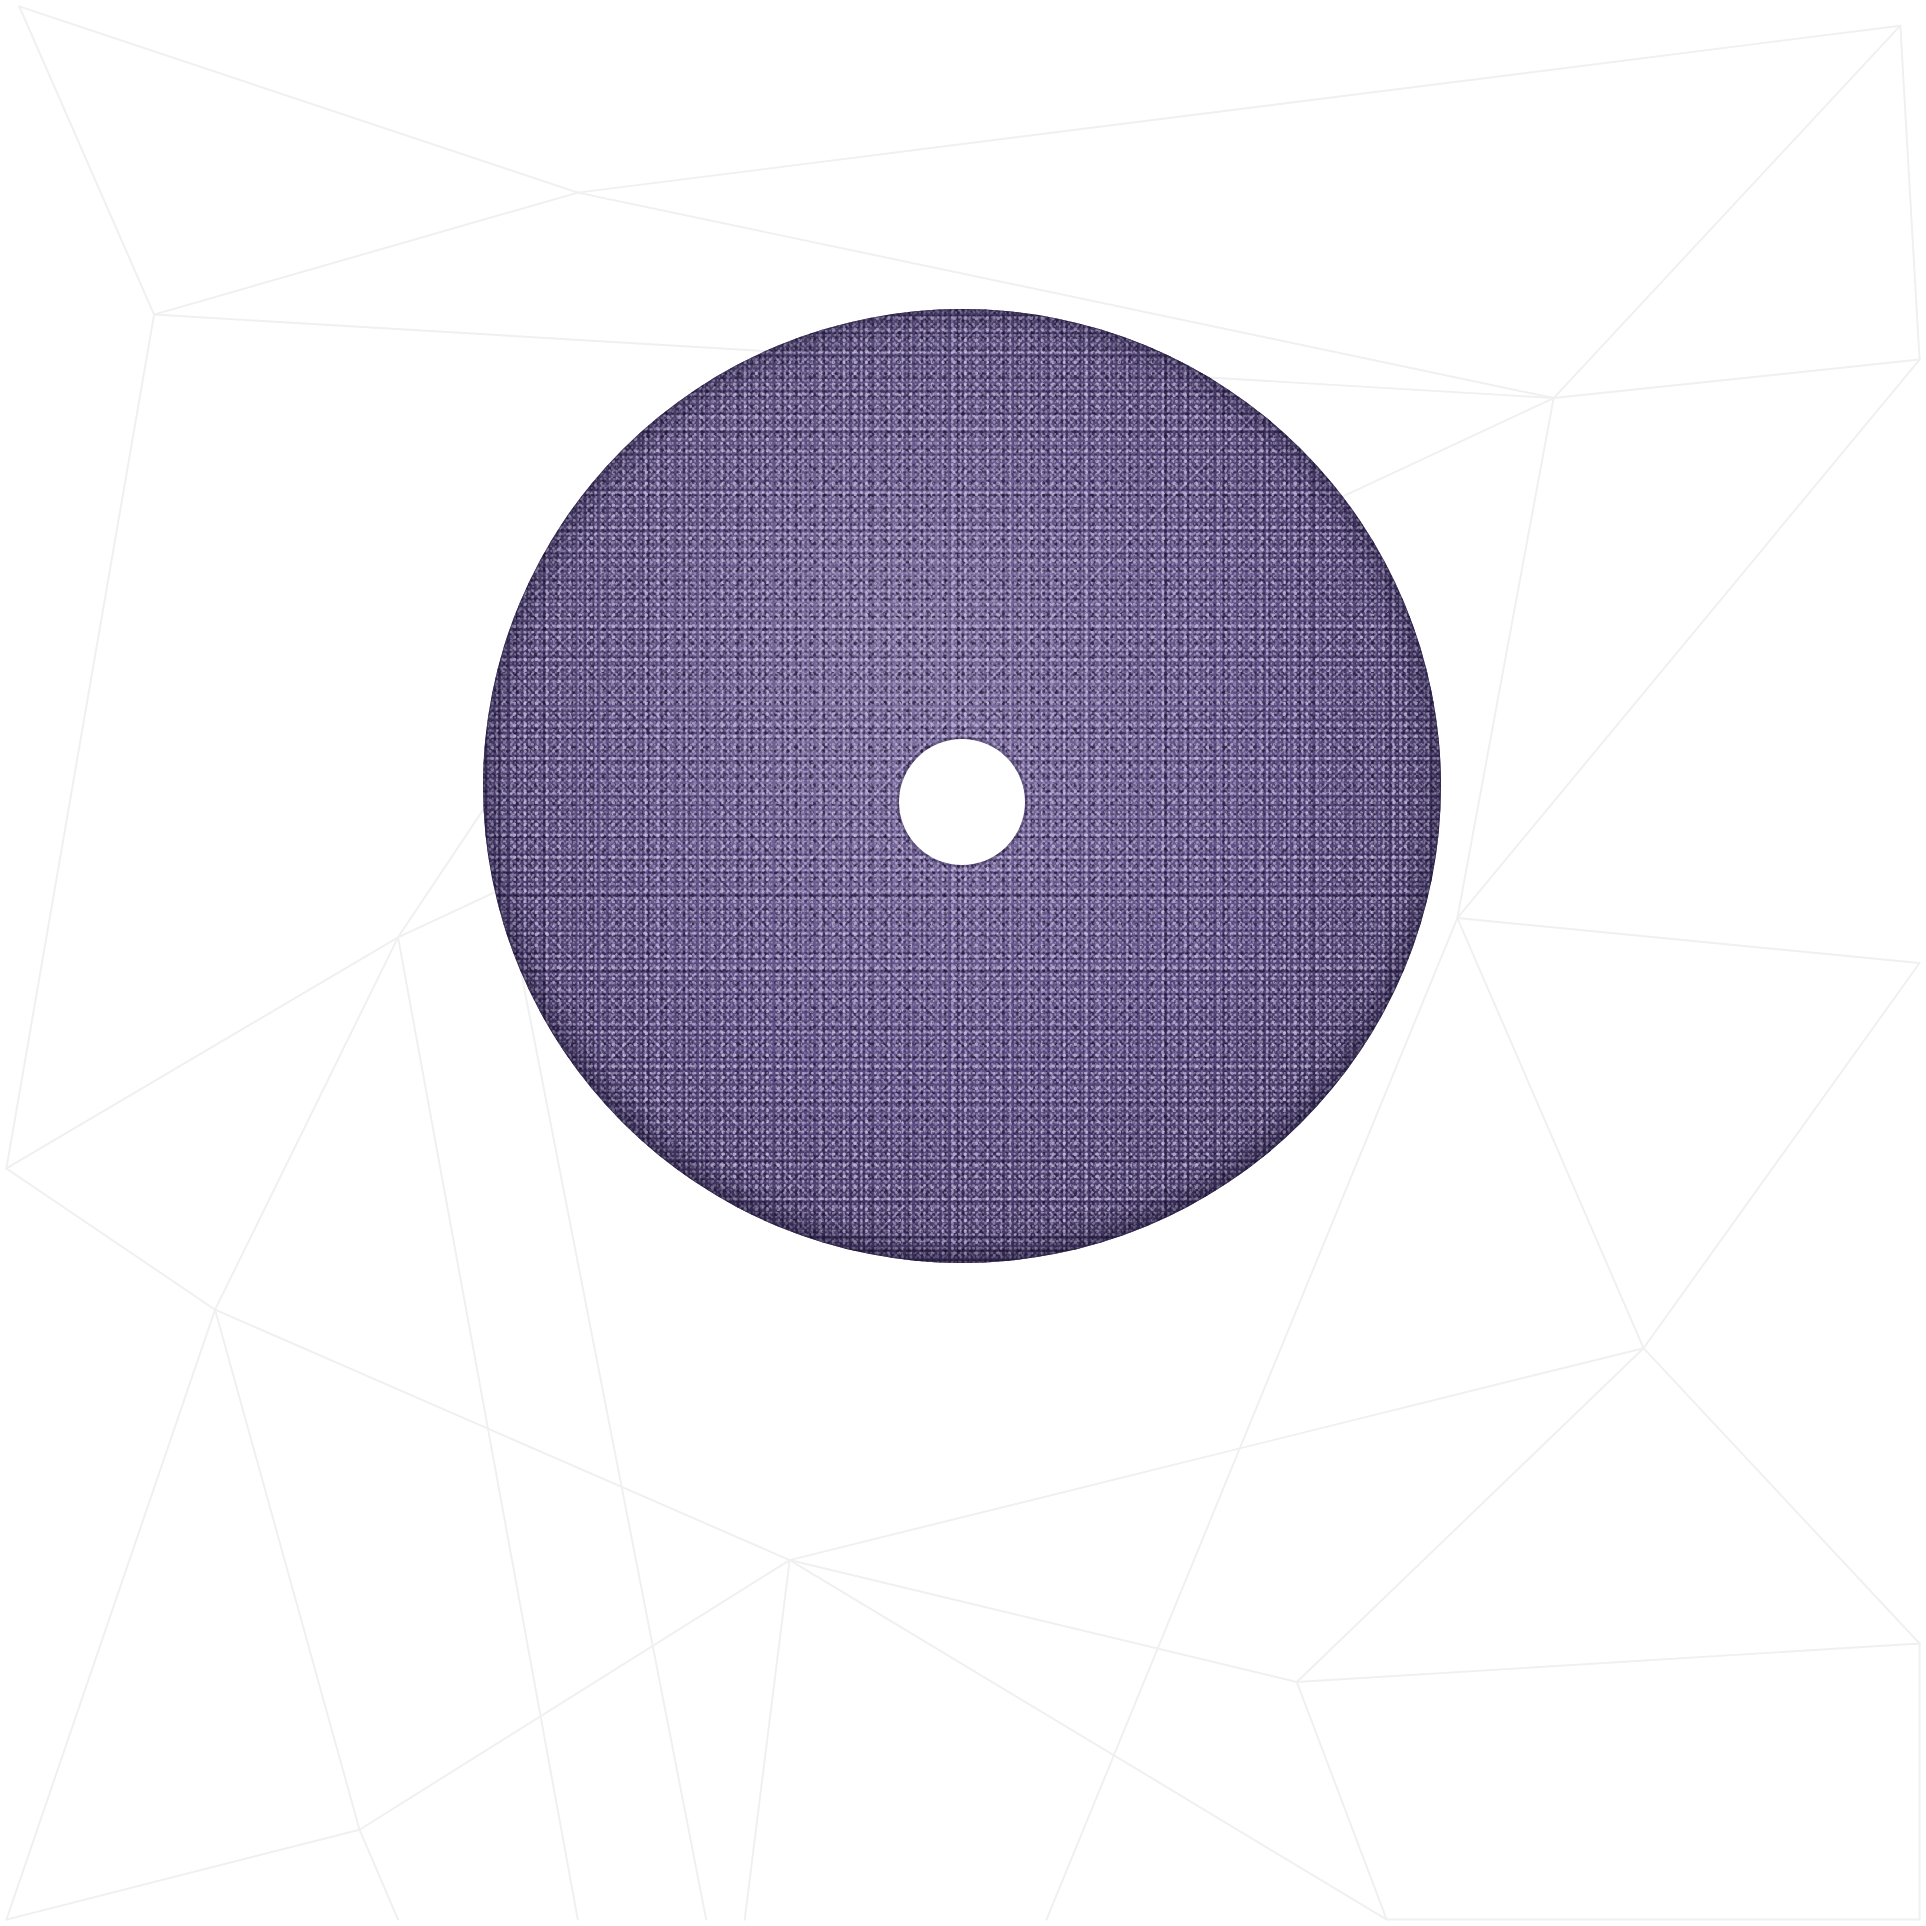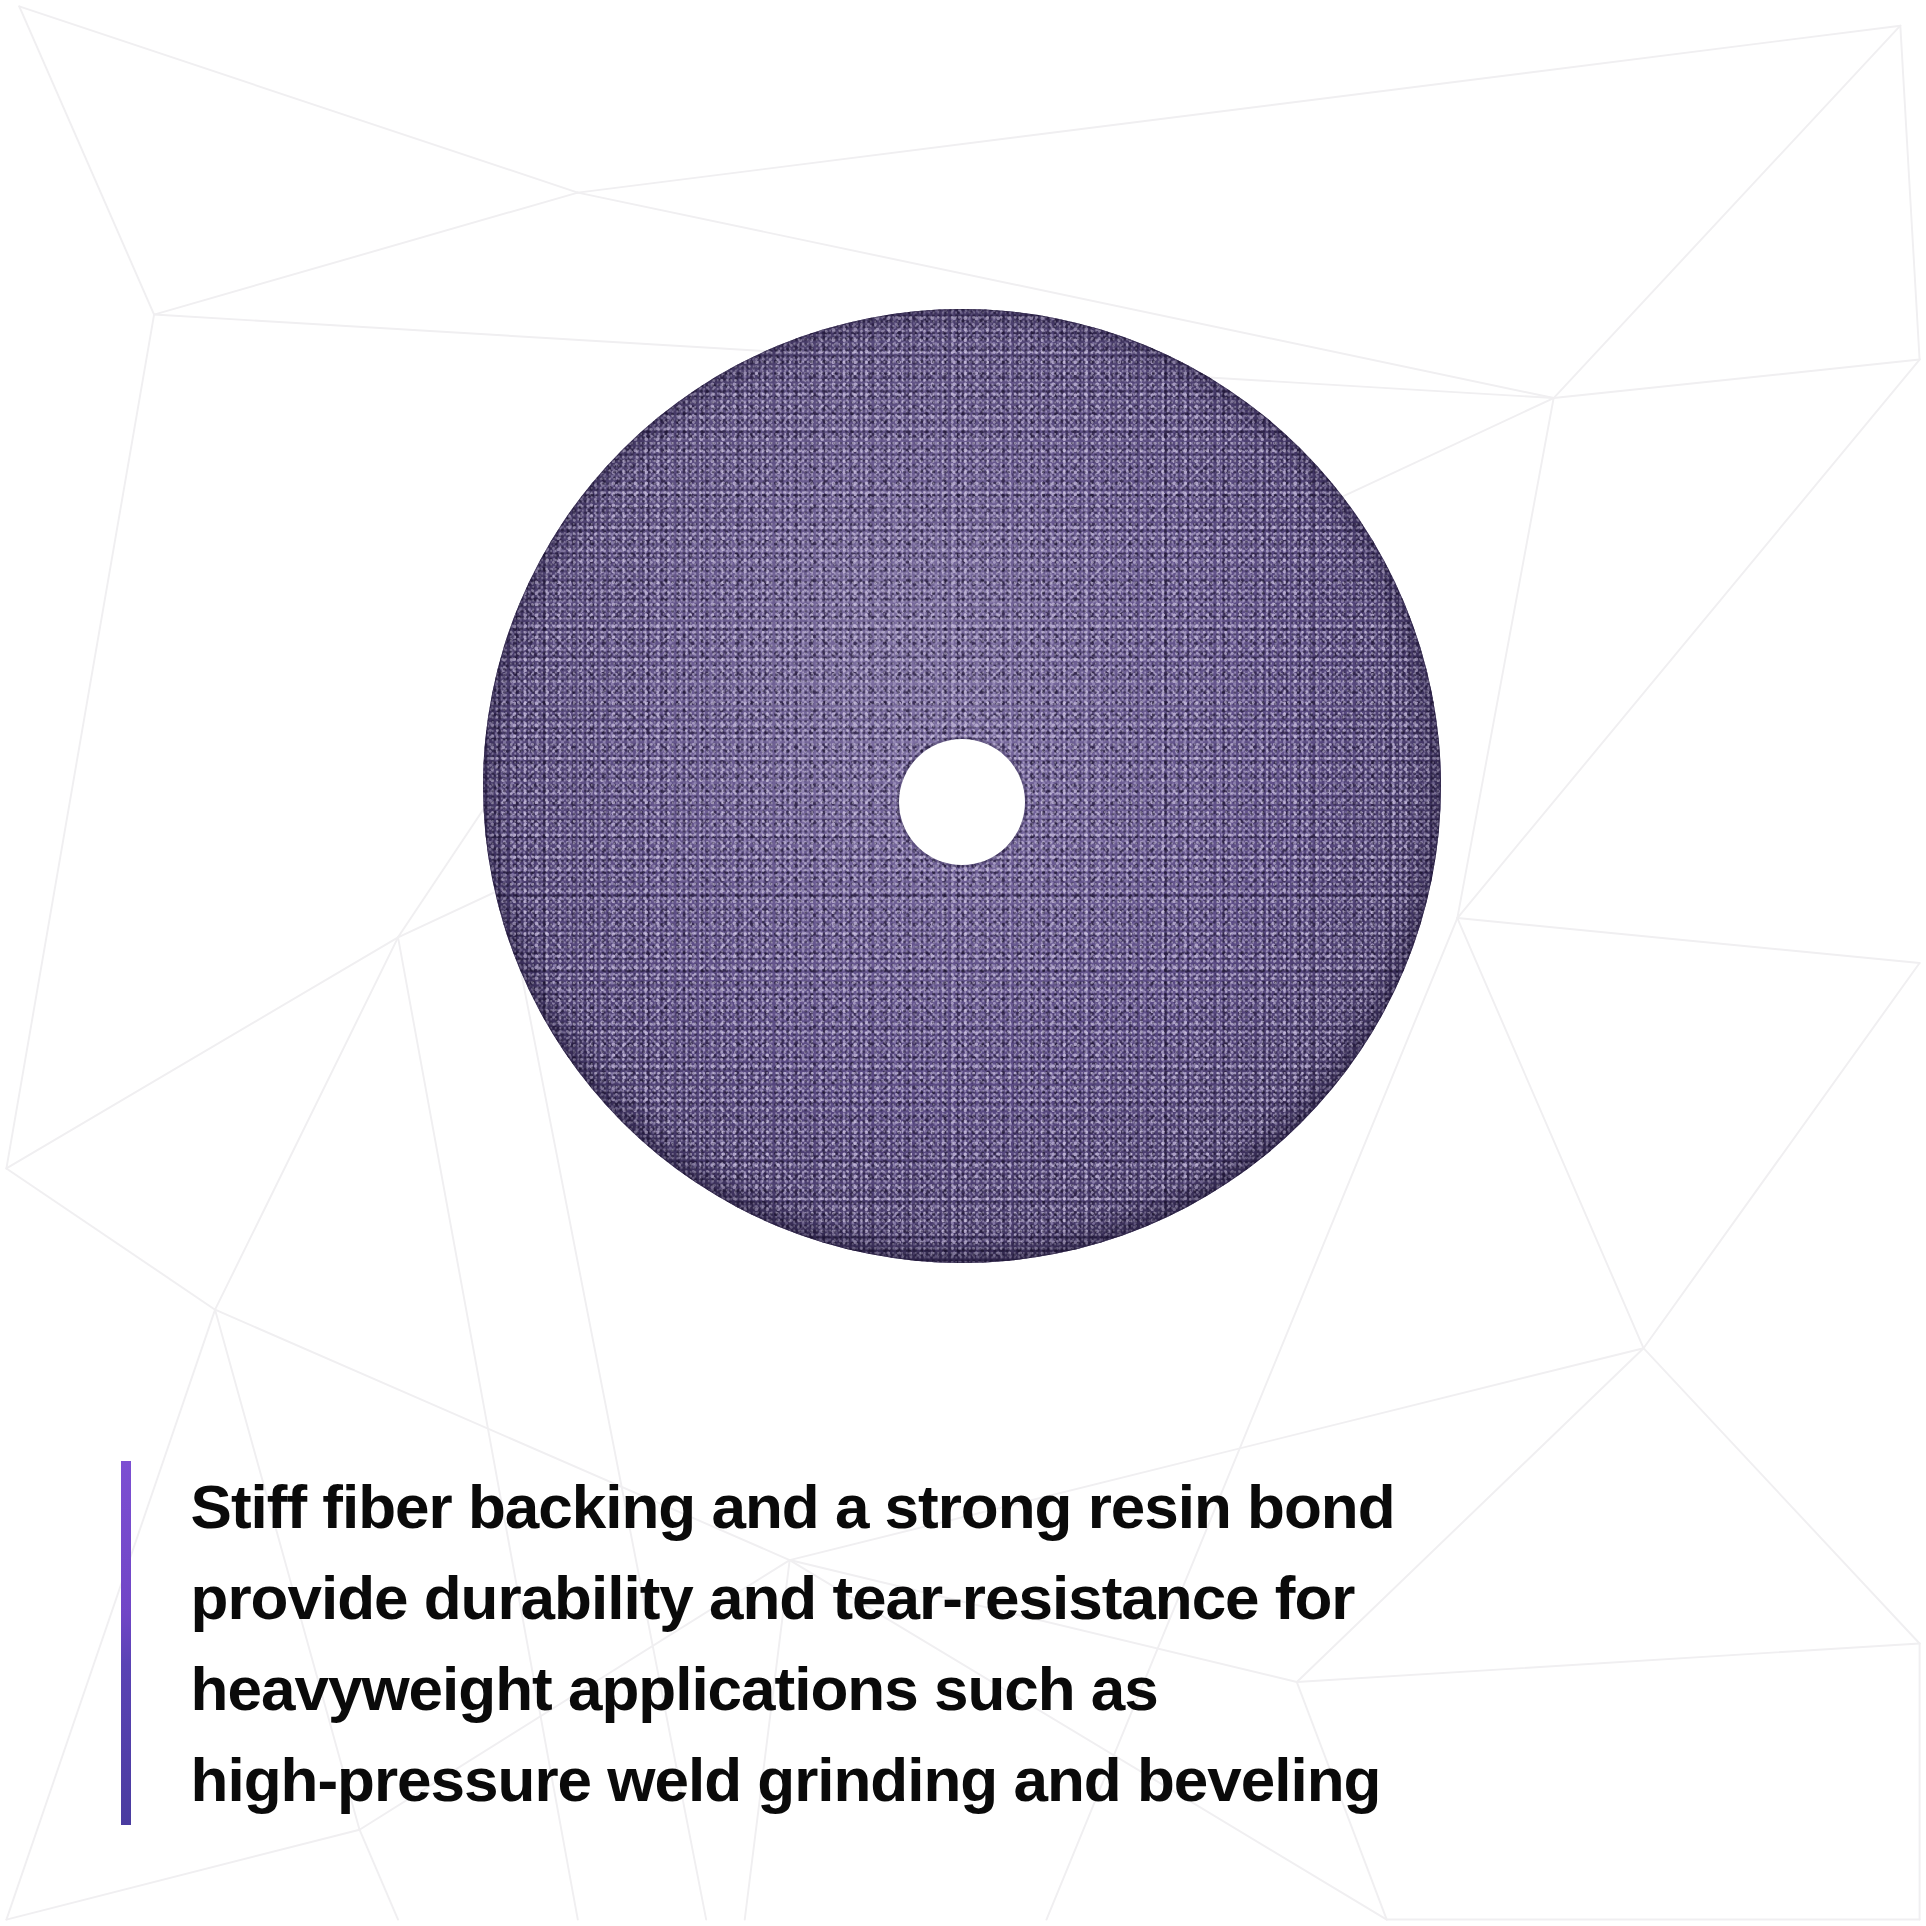--- a/index.html
+++ b/index.html
@@ -211,22 +211,15 @@
         <div class="grain grain-a"></div>
         <div class="grain grain-b"></div>
         <div class="grain grain-c"></div>
         <div class="disc-rim"></div>
       </div>
       <div class="disc-edge"></div>
       <div class="disc-hole"></div>
     </div>
   </div>
 
-  <div id="caption-block">
-    <div id="accent-bar"></div>
-    <div id="caption-text">Stiff fiber backing and a strong resin bond
-provide durability and tear-resistance for
-heavyweight applications such as
-high-pressure weld grinding and beveling</div>
-  </div>
 
 </div>
 
 
 </body></html>

